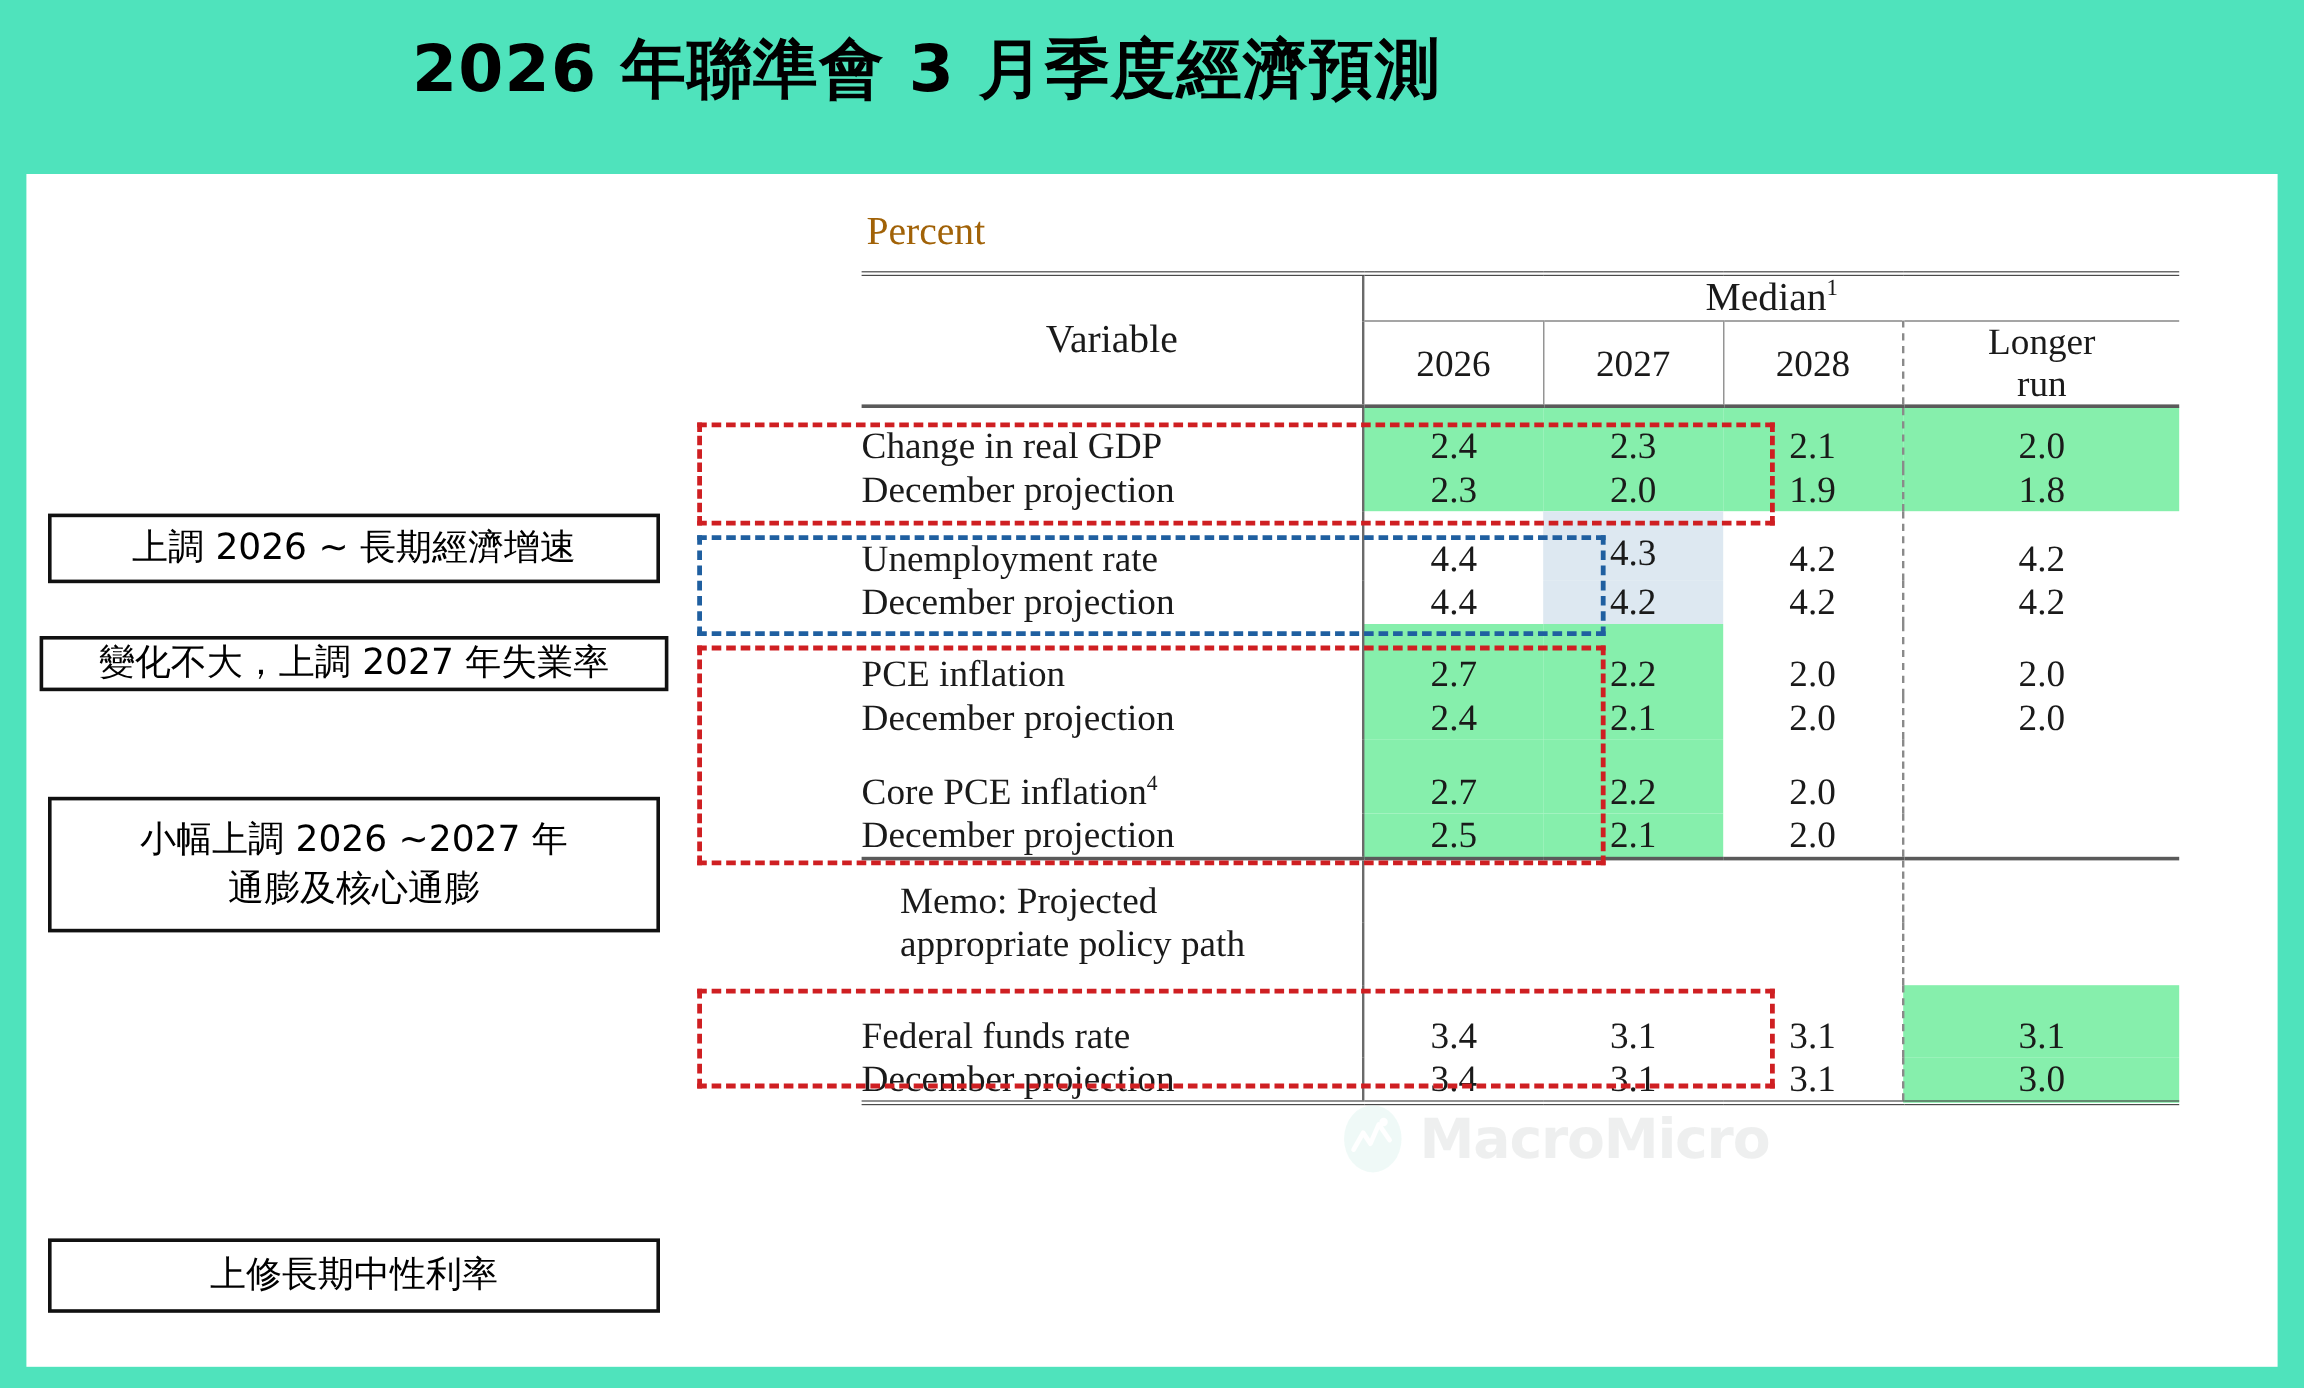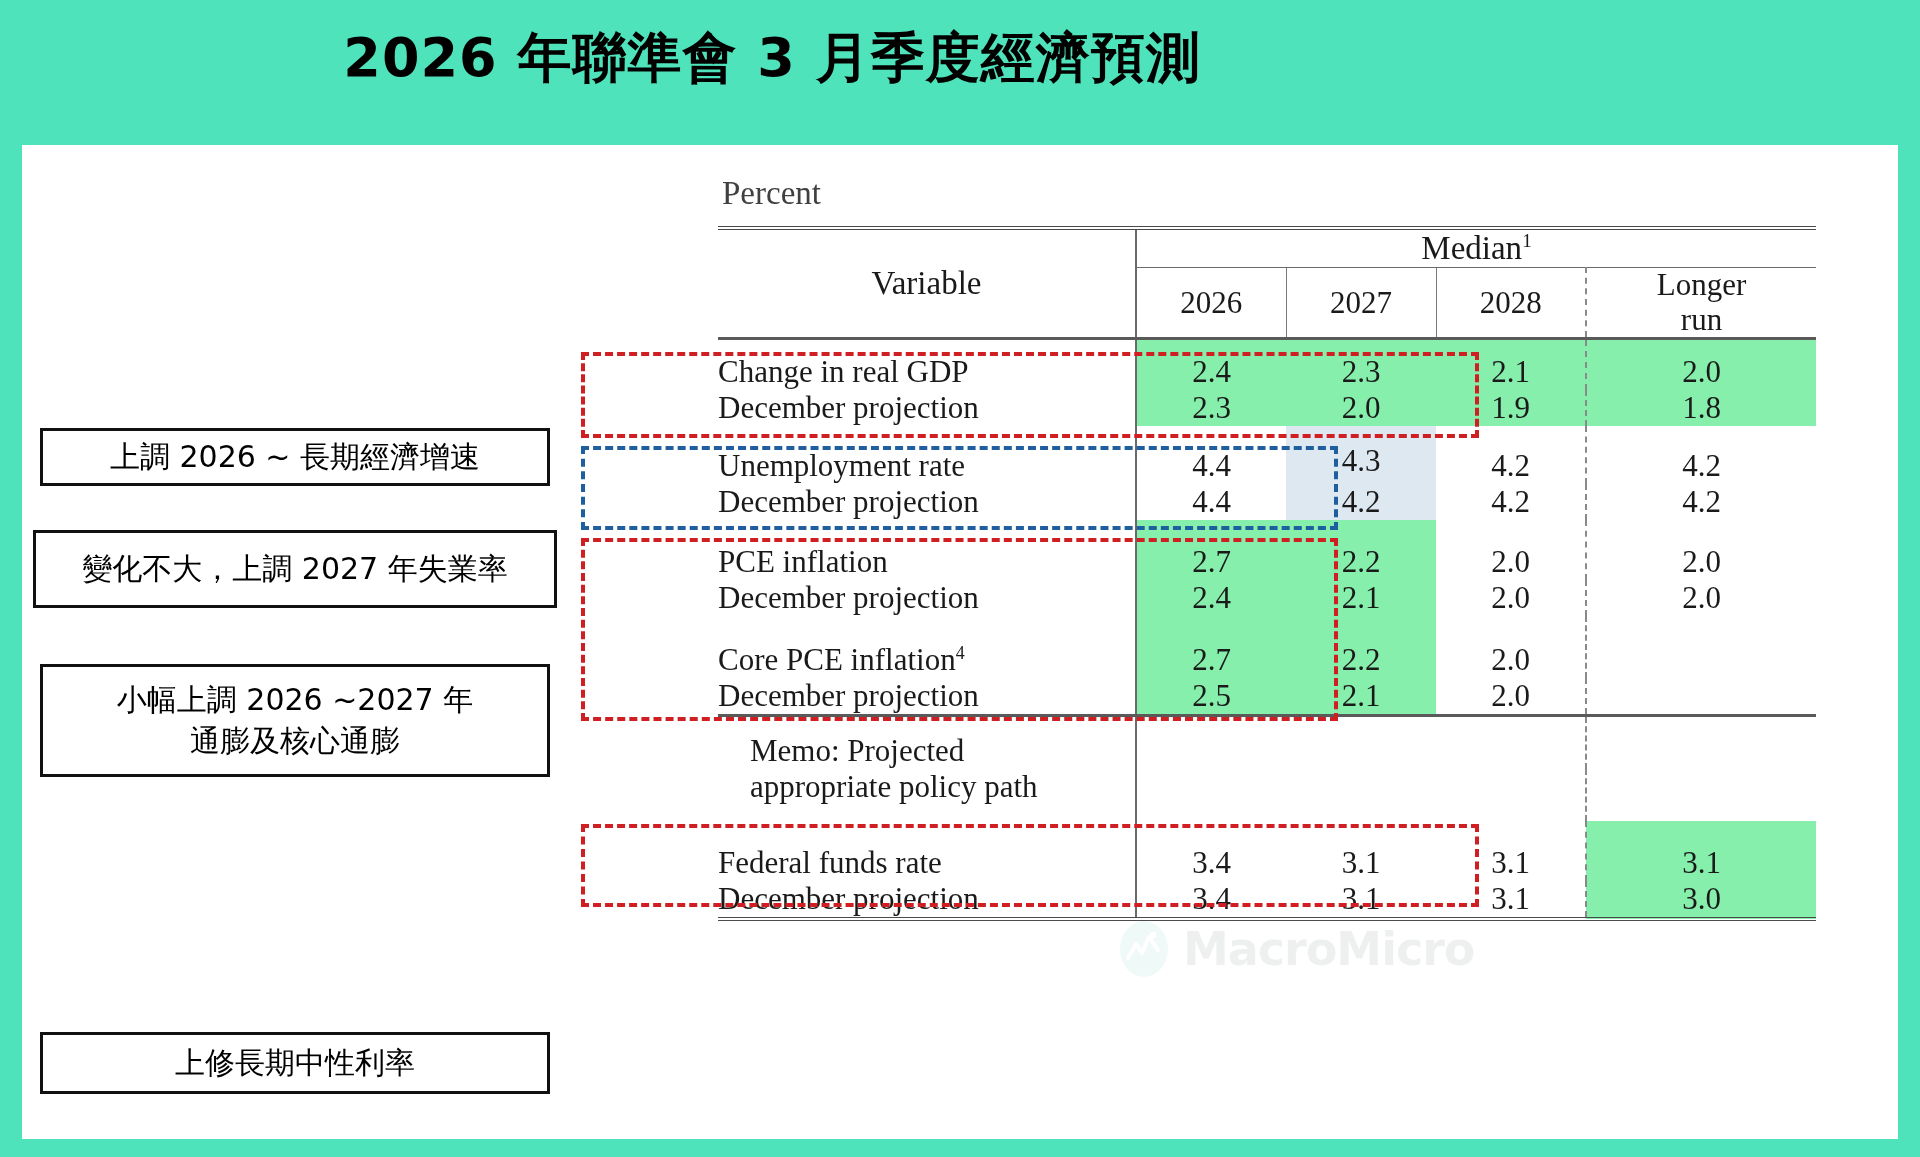--- a/index.html
+++ b/index.html
@@ -50,21 +50,21 @@
     font-size:30px; color:#000; line-height:1.35;
     padding:20px 8px;
   }
 
   
   #sep-table-wrap{
     position:absolute; left:718px; top:175px; width:1130px; height:955px;
   }
   #percent-label{
     font-family:"Liberation Serif","DejaVu Serif",serif;
-    font-size:33px; color:#404040; margin-bottom:14px; padding-left:4px;
+    font-size:33px; color:#a16207; margin-bottom:14px; padding-left:4px;
   }
   table#sep-table{
     border-collapse:collapse;
     width:1098px;
     font-family:"Liberation Serif","DejaVu Serif",serif;
     color:#1a1a1a;
     table-layout:fixed;
   }
   #sep-table td, #sep-table th{ font-weight:normal; padding:0; }
 
@@ -120,21 +120,21 @@
 
 <div id="left-panel">
   <div id="fomc-heading">
   </div>
 </div>
 
 <div class="note-box" style="left:40px;  top:428px; width:510px; height:58px;">
   <span>上調 2026 ~ 長期經濟增速</span>
 </div>
 
-<div class="note-box" style="left:33px;  top:530px; width:524px; height:78px;">
+<div class="note-box" style="left:33px;  top:530px; width:524px; height:46px;">
   <span>變化不大，上調 2027 年失業率</span>
 </div>
 
 <div class="note-box" style="left:40px;  top:664px; width:510px; height:113px; flex-direction:column;">
   <span>小幅上調 2026 ~2027 年</span>
   <span>通膨及核心通膨</span>
 </div>
 
 <div class="note-box" style="left:40px;  top:1032px; width:510px; height:62px;">
   <span>上修長期中性利率</span>

